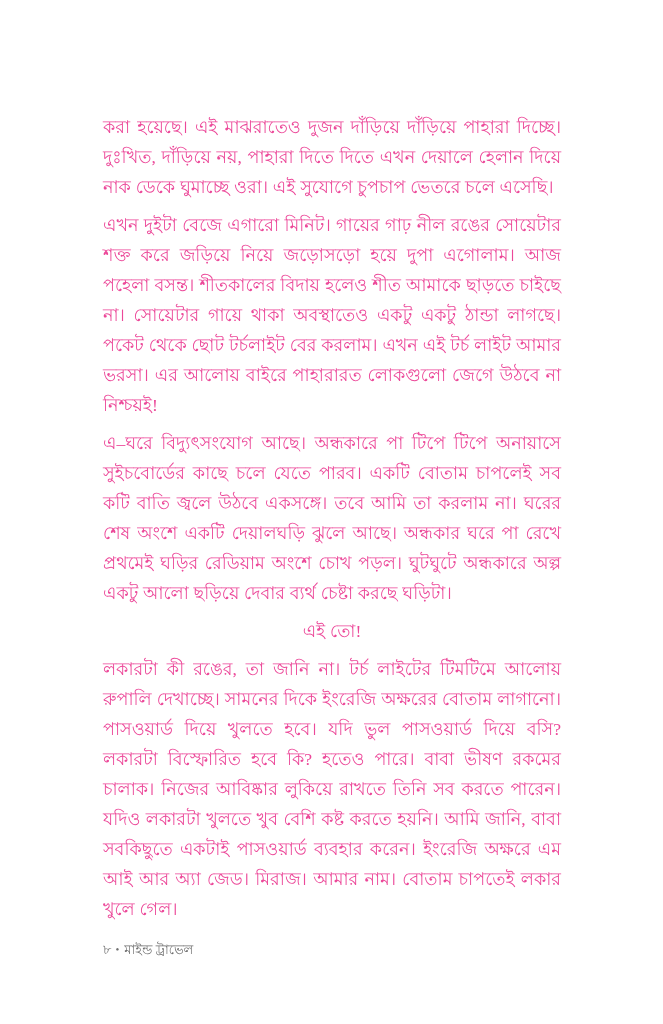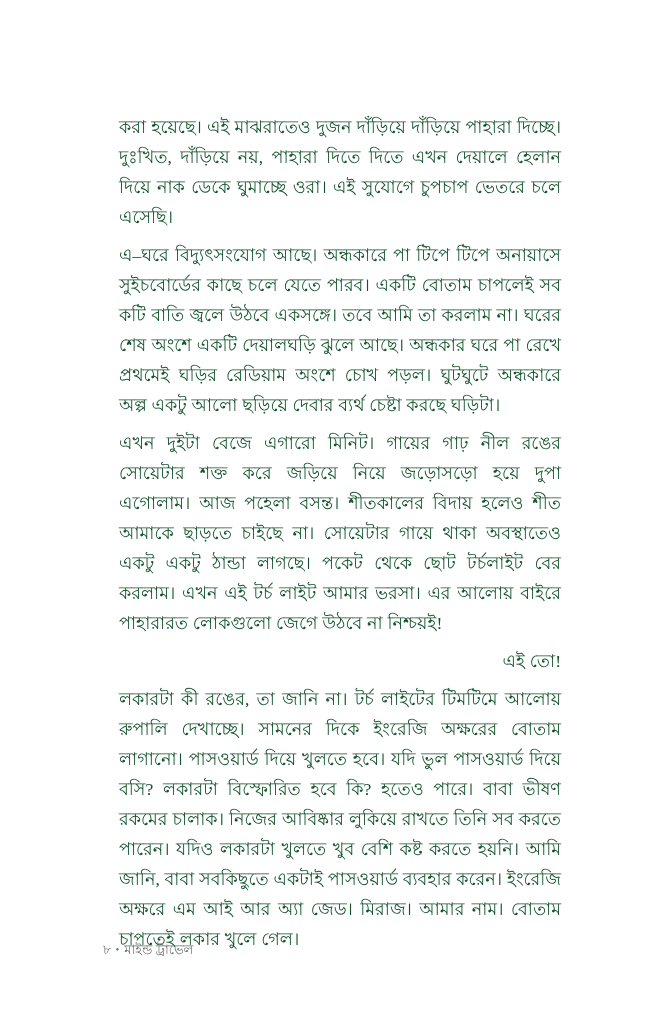--- a/index.html
+++ b/index.html
@@ -19,39 +19,39 @@
   }
 
   .text-column {
     position: absolute;
     left: 103px;
     top: 112px;
     width: 458px;
   }
 
   .para {
-    margin: 0 0 8px 16px;
+    margin: 0 0 8px 0;
     font-family: "Liberation Serif", "DejaVu Serif", serif;
     font-size: 17.6px;
     line-height: 30px;
-    color: #14532d;
+    color: #ec4899;
     text-align: justify;
     text-justify: inter-word;
     word-spacing: 0.02em;
     letter-spacing: 0;
     -webkit-font-smoothing: antialiased;
   }
 
   .para:last-of-type {
     margin-bottom: 0;
   }
 
   
   .para.short {
-    text-align: right;
+    text-align: center;
   }
 
   .footer {
     position: absolute;
     left: 103px;
     top: 940px;
     width: 458px;
     font-family: "Liberation Serif", "DejaVu Serif", serif;
     font-size: 13px;
     line-height: 18px;
@@ -74,22 +74,22 @@
     display: inline;
   }
 </style>
 </head>
 <body>
 
 <div class="page">
 
   <div class="text-column">
     <p class="para">করা হয়েছে। এই মাঝরাতেও দুজন দাঁড়িয়ে দাঁড়িয়ে পাহারা দিচ্ছে। দুঃখিত, দাঁড়িয়ে নয়, পাহারা দিতে দিতে এখন দেয়ালে হেলান দিয়ে নাক ডেকে ঘুমাচ্ছে ওরা। এই সুযোগে চুপচাপ ভেতরে চলে এসেছি।</p>
+    <p class="para">এখন দুইটা বেজে এগারো মিনিট। গায়ের গাঢ় নীল রঙের সোয়েটার শক্ত করে জড়িয়ে নিয়ে জড়োসড়ো হয়ে দুপা এগোলাম। আজ পহেলা বসন্ত। শীতকালের বিদায় হলেও শীত আমাকে ছাড়তে চাইছে না। সোয়েটার গায়ে থাকা অবস্থাতেও একটু একটু ঠান্ডা লাগছে। পকেট থেকে ছোট টর্চলাইট বের করলাম। এখন এই টর্চ লাইট আমার ভরসা। এর আলোয় বাইরে পাহারারত লোকগুলো জেগে উঠবে না নিশ্চয়ই!</p>
     <p class="para">এ–ঘরে বিদ্যুৎসংযোগ আছে। অন্ধকারে পা টিপে টিপে অনায়াসে সুইচবোর্ডের কাছে চলে যেতে পারব। একটি বোতাম চাপলেই সব কটি বাতি জ্বলে উঠবে একসঙ্গে। তবে আমি তা করলাম না। ঘরের শেষ অংশে একটি দেয়ালঘড়ি ঝুলে আছে। অন্ধকার ঘরে পা রেখে প্রথমেই ঘড়ির রেডিয়াম অংশে চোখ পড়ল। ঘুটঘুটে অন্ধকারে অল্প একটু আলো ছড়িয়ে দেবার ব্যর্থ চেষ্টা করছে ঘড়িটা।</p>
-    <p class="para">এখন দুইটা বেজে এগারো মিনিট। গায়ের গাঢ় নীল রঙের সোয়েটার শক্ত করে জড়িয়ে নিয়ে জড়োসড়ো হয়ে দুপা এগোলাম। আজ পহেলা বসন্ত। শীতকালের বিদায় হলেও শীত আমাকে ছাড়তে চাইছে না। সোয়েটার গায়ে থাকা অবস্থাতেও একটু একটু ঠান্ডা লাগছে। পকেট থেকে ছোট টর্চলাইট বের করলাম। এখন এই টর্চ লাইট আমার ভরসা। এর আলোয় বাইরে পাহারারত লোকগুলো জেগে উঠবে না নিশ্চয়ই!</p>
     <p class="para short">এই তো!</p>
     <p class="para">লকারটা কী রঙের, তা জানি না। টর্চ লাইটের টিমটিমে আলোয় রুপালি দেখাচ্ছে। সামনের দিকে ইংরেজি অক্ষরের বোতাম লাগানো। পাসওয়ার্ড দিয়ে খুলতে হবে। যদি ভুল পাসওয়ার্ড দিয়ে বসি? লকারটা বিস্ফোরিত হবে কি? হতেও পারে। বাবা ভীষণ রকমের চালাক। নিজের আবিষ্কার লুকিয়ে রাখতে তিনি সব করতে পারেন। যদিও লকারটা খুলতে খুব বেশি কষ্ট করতে হয়নি। আমি জানি, বাবা সবকিছুতে একটাই পাসওয়ার্ড ব্যবহার করেন। ইংরেজি অক্ষরে এম আই আর অ্যা জেড। মিরাজ। আমার নাম। বোতাম চাপতেই লকার খুলে গেল।</p>
   </div>
 
   <div class="footer">
     <span class="pagenum">৮</span><span class="sep">•</span><span class="bookname">মাইন্ড ট্রাভেল</span>
   </div>
 
 </div>
 

